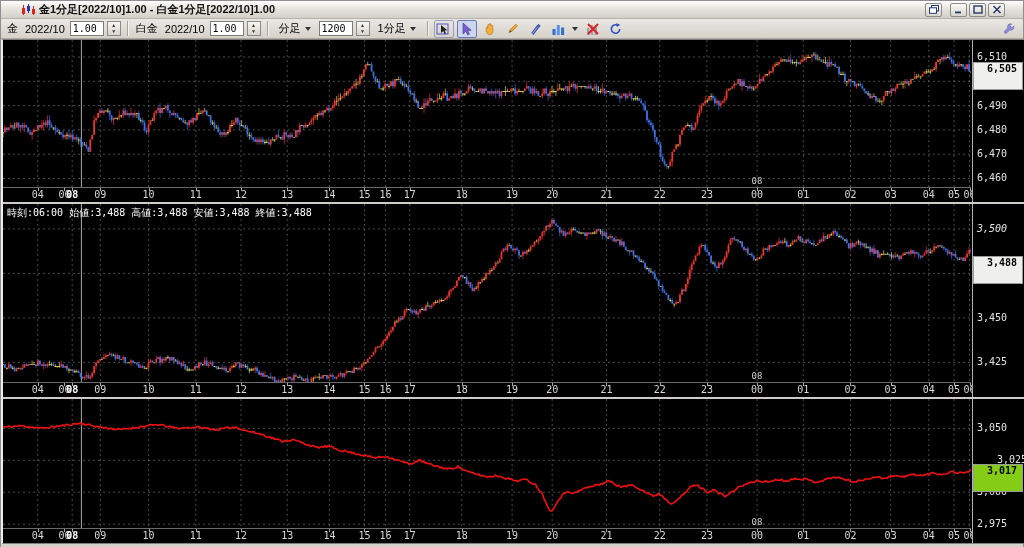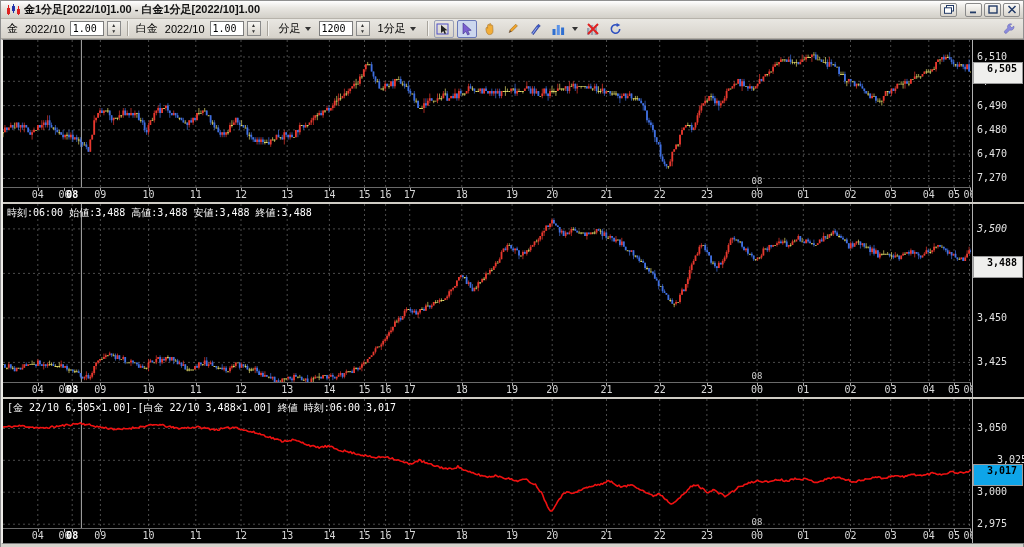--- a/index.html
+++ b/index.html
@@ -1,19 +1,19 @@
 <!DOCTYPE html>
 <html><head>
 <meta charset="utf-8">
 <style>
   *{box-sizing:border-box;margin:0;padding:0;}
   body{margin:0;background:#b8b8b8;font-family:"Liberation Sans",sans-serif;}
   .window{width:1024px;height:547px;background:#d5d2cb;border:1px solid #8f8f8f;position:relative;}
   
-  .titlebar{height:18px;display:flex;align-items:center;padding:0 3px;
+  .titlebar{height:18px;display:flex;align-items:center;padding:0 18px;
     background:linear-gradient(#ffffff,#e9e7e2 40%,#d2cfc8);border-bottom:1px solid #b7b3ab;}
   .titlebar .app-ico{width:14px;height:12px;margin:0 4px 0 2px;flex:0 0 auto;}
   .title-text{font-size:11px;font-weight:bold;color:#111;white-space:nowrap;overflow:hidden;flex:1;}
   .winbtn{width:17px;height:14px;margin-left:2px;background:linear-gradient(#fbfaf8,#d8d4cc);
     border:1px solid #8a8a8a;border-radius:2px;display:flex;align-items:center;justify-content:center;cursor:default;}
   .winbtn.gap{margin-right:6px;}
   
   .toolbar{height:20px;display:flex;align-items:center;padding:0 4px;gap:3px;
     background:linear-gradient(#e9e7e2,#d6d2ca);border-bottom:1px solid #aeaaa2;}
   .tb-label{font-size:11px;color:#000;padding:0 2px;white-space:nowrap;}
@@ -39,21 +39,21 @@
   .infoline{position:absolute;top:2px;left:4px;font-size:10px;color:#fff;white-space:nowrap;
     font-family:"DejaVu Sans Mono","Liberation Sans",monospace;letter-spacing:0;}
   .xaxis{position:relative;height:15px;background:#000;border-top:1px solid #6a6a6a;width:968px;
     font-family:"DejaVu Sans Mono",monospace;}
   .xlabel{position:absolute;top:2px;transform:translateX(-50%);font-size:10px;color:#d8d8d8;line-height:1;}
   .xlabel.bold{font-weight:bold;color:#fff;}
   .xtick{position:absolute;top:0;width:1px;height:3px;background:#aaa;}
   .yaxis{position:absolute;top:0;right:0;bottom:0;width:52px;background:#000;border-left:1px solid #b0b0b0;
     font-family:"DejaVu Sans Mono",monospace;}
   .ylabel{position:absolute;left:4px;font-size:10px;color:#e2e2e2;line-height:1;}
-  .pricebox{position:absolute;left:0;right:1px;height:22px;background:#efefed;border:1px solid #9a9a9a;
+  .pricebox{position:absolute;left:0;right:1px;height:28px;background:#efefed;border:1px solid #9a9a9a;
     color:#000;font-weight:bold;font-size:10px;line-height:12px;text-align:right;padding-right:5px;z-index:2;}
   .bottom-edge{height:4px;background:#d5d2cb;}
 </style>
 </head>
 <body>
 
 <div class="window">
 
   <div class="titlebar">
     <svg class="app-ico" viewBox="0 0 14 12">
@@ -276,21 +276,21 @@
             <i class="xtick" style="left: 966.548px;"></i>
             <span class="xlabel" style="left: 966.548px;">06</span>
           </div>
       </div>
       <div class="yaxis">
           <span class="ylabel" style="top: 12.0083px;">6,510</span>
           <span class="ylabel" style="top: 36.3058px;">6,500</span>
           <span class="ylabel" style="top: 60.6033px;">6,490</span>
           <span class="ylabel" style="top: 84.9008px;">6,480</span>
           <span class="ylabel" style="top: 109.198px;">6,470</span>
-          <span class="ylabel" style="top: 133.496px;">7,270</span>
+          <span class="ylabel" style="top: 133.496px;">6,460</span>
           <div class="pricebox" style="top: 22.157px; background: rgb(239, 239, 237);">6,505</div>
         </div>
     </div>
 
     <div class="panel p2">
       <div class="plotwrap">
         <svg class="plot" width="968" height="178">
             <line x1="0" x2="968" y1="158.4" y2="158.4" stroke="#7d7d7d" stroke-width="0.6" stroke-dasharray="2,3"></line>
             <line x1="0" x2="968" y1="113.9" y2="113.9" stroke="#7d7d7d" stroke-width="0.6" stroke-dasharray="2,3"></line>
             <line x1="0" x2="968" y1="69.4" y2="69.4" stroke="#7d7d7d" stroke-width="0.6" stroke-dasharray="2,3"></line>
@@ -419,21 +419,20 @@
             <line x1="800.3" x2="800.3" y1="0" y2="129" stroke="#7d7d7d" stroke-width="0.6" stroke-dasharray="2,3"></line>
             <line x1="847.5" x2="847.5" y1="0" y2="129" stroke="#7d7d7d" stroke-width="0.6" stroke-dasharray="2,3"></line>
             <line x1="887.7" x2="887.7" y1="0" y2="129" stroke="#7d7d7d" stroke-width="0.6" stroke-dasharray="2,3"></line>
             <line x1="925.8" x2="925.8" y1="0" y2="129" stroke="#7d7d7d" stroke-width="0.6" stroke-dasharray="2,3"></line>
             <line x1="951.0" x2="951.0" y1="0" y2="129" stroke="#7d7d7d" stroke-width="0.6" stroke-dasharray="2,3"></line>
             <line x1="966.5" x2="966.5" y1="0" y2="129" stroke="#7d7d7d" stroke-width="0.6" stroke-dasharray="2,3"></line>
             <line x1="78.4" x2="78.4" y1="0" y2="129" stroke="#d8d8d8" stroke-width="0.8"></line>
             <polyline points="0.0,28.1 1.5,27.9 3.0,27.7 4.5,27.6 6.0,27.0 7.5,27.5 8.9,28.4 10.4,27.3 11.9,27.1 13.4,27.3 14.9,27.2 16.4,26.3 17.9,27.1 19.4,26.5 20.9,26.7 22.4,27.9 23.9,28.1 25.4,28.1 26.8,28.0 28.3,28.3 29.8,28.0 31.3,29.2 32.8,28.4 34.3,28.6 35.8,29.2 37.3,28.5 38.8,28.7 40.3,28.6 41.8,29.3 43.3,28.5 44.7,29.1 46.2,29.3 47.7,27.7 49.2,27.0 50.7,28.2 52.2,28.3 53.7,26.9 55.2,27.5 56.7,26.9 58.2,26.7 59.7,25.9 61.2,27.1 62.6,25.5 64.1,25.4 65.6,26.1 67.1,26.6 68.6,26.3 70.1,24.5 71.6,25.0 73.1,24.8 74.6,25.1 76.1,24.4 77.6,23.8 79.1,25.4 80.5,24.6 82.0,26.1 83.5,25.6 85.0,25.5 86.5,25.1 88.0,26.5 89.5,26.7 91.0,27.2 92.5,28.2 94.0,27.1 95.5,28.0 96.9,27.6 98.4,28.7 99.9,28.4 101.4,29.0 102.9,28.2 104.4,29.8 105.9,30.1 107.4,29.2 108.9,29.4 110.4,30.7 111.9,30.4 113.4,30.5 114.8,29.6 116.3,29.9 117.8,30.2 119.3,30.4 120.8,29.2 122.3,29.7 123.8,29.8 125.3,29.8 126.8,29.2 128.3,30.1 129.8,28.1 131.3,29.1 132.7,28.7 134.2,29.0 135.7,28.9 137.2,27.4 138.7,27.6 140.2,27.5 141.7,28.1 143.2,27.0 144.7,26.6 146.2,25.9 147.7,25.6 149.2,26.1 150.6,25.9 152.1,25.8 153.6,25.7 155.1,26.4 156.6,25.6 158.1,25.9 159.6,25.5 161.1,26.3 162.6,27.8 164.1,28.1 165.6,27.4 167.1,27.0 168.5,28.6 170.0,27.7 171.5,29.1 173.0,28.6 174.5,29.0 176.0,30.1 177.5,29.6 179.0,28.7 180.5,29.0 182.0,28.6 183.5,29.3 184.9,28.2 186.4,28.9 187.9,29.3 189.4,28.3 190.9,28.5 192.4,28.8 193.9,27.5 195.4,27.4 196.9,28.0 198.4,29.7 199.9,29.1 201.4,28.4 202.8,29.2 204.3,29.1 205.8,29.4 207.3,30.9 208.8,30.1 210.3,30.3 211.8,31.2 213.3,30.0 214.8,31.3 216.3,31.1 217.8,29.0 219.3,29.6 220.7,29.2 222.2,28.7 223.7,28.4 225.2,28.1 226.7,29.8 228.2,29.3 229.7,28.2 231.2,28.5 232.7,28.4 234.2,28.6 235.7,30.1 237.2,30.6 238.6,30.3 240.1,31.1 241.6,31.3 243.1,31.2 244.6,32.3 246.1,32.7 247.6,32.6 249.1,33.3 250.6,32.4 252.1,34.1 253.6,34.2 255.1,34.9 256.5,34.4 258.0,35.7 259.5,35.7 261.0,36.0 262.5,37.8 264.0,38.0 265.5,38.4 267.0,37.6 268.5,39.5 270.0,38.6 271.5,40.4 272.9,40.0 274.4,40.1 275.9,40.7 277.4,41.1 278.9,43.0 280.4,42.8 281.9,41.3 283.4,42.2 284.9,42.3 286.4,41.6 287.9,42.0 289.4,40.2 290.8,40.7 292.3,41.1 293.8,41.8 295.3,42.0 296.8,42.6 298.3,43.7 299.8,43.4 301.3,45.0 302.8,45.6 304.3,46.2 305.8,45.7 307.3,47.4 308.7,46.8 310.2,46.5 311.7,47.2 313.2,48.4 314.7,47.6 316.2,49.2 317.7,48.0 319.2,47.4 320.7,48.3 322.2,46.6 323.7,48.2 325.2,46.5 326.6,47.8 328.1,47.3 329.6,47.7 331.1,49.4 332.6,49.8 334.1,50.3 335.6,51.5 337.1,51.8 338.6,52.3 340.1,52.6 341.6,51.2 343.1,52.3 344.5,52.6 346.0,53.7 347.5,52.5 349.0,54.6 350.5,53.4 352.0,54.9 353.5,55.6 355.0,55.2 356.5,55.6 358.0,56.5 359.5,56.3 360.9,57.1 362.4,55.9 363.9,56.9 365.4,57.4 366.9,56.7 368.4,58.3 369.9,58.2 371.4,58.6 372.9,59.1 374.4,58.5 375.9,57.4 377.4,58.5 378.8,58.0 380.3,58.0 381.8,58.4 383.3,58.0 384.8,57.7 386.3,59.4 387.8,59.8 389.3,58.9 390.8,60.6 392.3,61.0 393.8,61.1 395.3,60.8 396.7,61.7 398.2,62.2 399.7,62.5 401.2,63.6 402.7,63.3 404.2,63.5 405.7,65.2 407.2,64.5 408.7,65.1 410.2,64.5 411.7,63.1 413.2,62.2 414.6,62.8 416.1,60.5 417.6,61.0 419.1,63.2 420.6,62.2 422.1,63.9 423.6,63.8 425.1,64.7 426.6,64.7 428.1,64.8 429.6,66.2 431.1,67.1 432.5,67.3 434.0,66.8 435.5,67.3 437.0,69.0 438.5,68.0 440.0,69.6 441.5,69.4 443.0,69.1 444.5,70.2 446.0,69.1 447.5,69.2 448.9,70.1 450.4,69.7 451.9,69.2 453.4,69.1 454.9,66.8 456.4,69.0 457.9,68.9 459.4,70.5 460.9,71.2 462.4,71.2 463.9,71.9 465.4,72.8 466.8,72.4 468.3,73.7 469.8,73.5 471.3,74.5 472.8,75.2 474.3,75.8 475.8,74.9 477.3,77.0 478.8,76.4 480.3,77.0 481.8,77.0 483.3,77.7 484.7,78.4 486.2,77.3 487.7,77.9 489.2,77.6 490.7,77.8 492.2,76.0 493.7,76.8 495.2,77.9 496.7,77.3 498.2,77.9 499.7,78.8 501.2,79.5 502.6,79.9 504.1,79.6 505.6,78.9 507.1,80.3 508.6,79.7 510.1,81.3 511.6,81.7 513.1,81.5 514.6,82.5 516.1,81.6 517.6,81.0 519.1,80.4 520.5,80.3 522.0,80.3 523.5,80.0 525.0,81.4 526.5,83.2 528.0,84.1 529.5,84.8 531.0,85.4 532.5,85.0 534.0,88.3 535.5,90.4 536.9,92.5 538.4,93.0 539.9,96.4 541.4,101.0 542.9,103.4 544.4,107.3 545.9,110.0 547.4,112.0 548.9,111.9 550.4,110.1 551.9,107.3 553.4,104.9 554.8,102.2 556.3,100.0 557.8,99.0 559.3,95.6 560.8,94.2 562.3,94.3 563.8,92.8 565.3,93.1 566.8,93.6 568.3,94.4 569.8,94.2 571.3,93.9 572.7,93.1 574.2,93.1 575.7,91.4 577.2,91.4 578.7,90.9 580.2,89.5 581.7,88.9 583.2,88.4 584.7,88.6 586.2,87.6 587.7,87.7 589.2,87.4 590.6,87.0 592.1,85.5 593.6,86.4 595.1,85.4 596.6,86.1 598.1,84.6 599.6,85.2 601.1,83.6 602.6,83.8 604.1,82.0 605.6,81.5 607.1,83.0 608.5,82.3 610.0,84.2 611.5,85.2 613.0,86.3 614.5,87.2 616.0,86.0 617.5,88.1 619.0,87.9 620.5,87.1 622.0,86.7 623.5,87.8 624.9,85.9 626.4,86.5 627.9,85.8 629.4,86.0 630.9,86.9 632.4,88.2 633.9,89.2 635.4,89.6 636.9,90.8 638.4,91.2 639.9,91.4 641.4,92.5 642.8,93.8 644.3,94.1 645.8,94.7 647.3,95.3 648.8,95.8 650.3,97.4 651.8,96.3 653.3,96.4 654.8,94.7 656.3,94.9 657.8,96.5 659.3,96.8 660.7,98.9 662.2,100.4 663.7,100.7 665.2,103.0 666.7,104.2 668.2,105.1 669.7,104.6 671.2,103.4 672.7,102.5 674.2,100.9 675.7,99.4 677.2,98.7 678.6,96.2 680.1,95.6 681.6,94.1 683.1,93.3 684.6,90.8 686.1,89.6 687.6,87.2 689.1,87.6 690.6,86.1 692.1,86.7 693.6,86.4 695.1,86.0 696.5,88.3 698.0,89.7 699.5,89.1 701.0,90.1 702.5,92.3 704.0,93.8 705.5,93.6 707.0,92.3 708.5,92.5 710.0,90.6 711.5,90.9 712.9,91.9 714.4,93.2 715.9,94.9 717.4,94.1 718.9,94.7 720.4,96.0 721.9,97.8 723.4,96.7 724.9,95.9 726.4,94.7 727.9,93.2 729.4,92.0 730.8,92.7 732.3,91.1 733.8,89.7 735.3,87.5 736.8,87.5 738.3,87.2 739.8,87.2 741.3,85.6 742.8,85.2 744.3,84.9 745.8,83.4 747.3,83.9 748.7,82.5 750.2,83.7 751.7,83.1 753.2,82.0 754.7,81.2 756.2,82.3 757.7,82.6 759.2,83.2 760.7,82.8 762.2,82.0 763.7,82.1 765.2,83.3 766.6,82.6 768.1,82.2 769.6,81.9 771.1,81.5 772.6,80.5 774.1,81.3 775.6,81.0 777.1,81.4 778.6,80.1 780.1,81.9 781.6,82.4 783.1,81.4 784.5,82.2 786.0,82.2 787.5,80.2 789.0,80.0 790.5,80.8 792.0,79.1 793.5,80.3 795.0,80.2 796.5,80.2 798.0,80.7 799.5,80.9 800.9,79.2 802.4,79.6 803.9,80.0 805.4,80.7 806.9,81.2 808.4,81.2 809.9,82.7 811.4,83.5 812.9,83.2 814.4,83.5 815.9,82.8 817.4,82.1 818.8,82.0 820.3,81.9 821.8,80.0 823.3,80.4 824.8,79.2 826.3,79.1 827.8,79.9 829.3,78.7 830.8,78.0 832.3,79.0 833.8,78.5 835.3,78.2 836.7,78.4 838.2,79.7 839.7,79.6 841.2,80.3 842.7,81.2 844.2,80.9 845.7,80.4 847.2,82.4 848.7,83.1 850.2,82.9 851.7,83.0 853.2,83.1 854.6,81.8 856.1,80.9 857.6,81.7 859.1,81.4 860.6,81.5 862.1,79.9 863.6,80.0 865.1,80.0 866.6,79.9 868.1,79.7 869.6,78.2 871.1,78.6 872.5,77.9 874.0,78.5 875.5,77.8 877.0,78.0 878.5,79.7 880.0,79.4 881.5,79.2 883.0,79.1 884.5,78.9 886.0,77.2 887.5,78.0 888.9,76.9 890.4,77.5 891.9,76.8 893.4,76.8 894.9,76.7 896.4,77.4 897.9,77.6 899.4,76.9 900.9,78.5 902.4,76.9 903.9,77.1 905.4,76.0 906.8,76.0 908.3,75.3 909.8,75.4 911.3,75.1 912.8,76.7 914.3,76.3 915.8,76.3 917.3,76.0 918.8,76.8 920.3,76.1 921.8,75.9 923.3,75.4 924.7,74.6 926.2,75.9 927.7,74.0 929.2,73.5 930.7,74.2 932.2,74.3 933.7,75.3 935.2,75.6 936.7,75.0 938.2,75.9 939.7,75.3 941.2,75.0 942.6,75.0 944.1,74.8 945.6,74.0 947.1,72.6 948.6,72.5 950.1,72.3 951.6,74.0 953.1,74.1 954.6,74.5 956.1,73.6 957.6,73.1 959.1,73.5 960.5,74.1 962.0,73.5 963.5,72.8 965.0,73.2 966.5,72.0 968.0,70.7 " fill="none" stroke="#ee1111" stroke-width="1.6" stroke-linejoin="round"></polyline>
             <text x="754" y="126" fill="#cccccc" font-size="9" text-anchor="middle" font-family="DejaVu Sans Mono, monospace">08</text>
           </svg>
-        <div class="infoline">[金 22/10 6,505×1.00]-[白金 22/10 3,488×1.00] 終値 時刻:06:00 3,017</div>
         <div class="xaxis">
             <i class="xtick" style="left: 34.848px;"></i>
             <span class="xlabel" style="left: 34.848px;">04</span>
             <i class="xtick" style="left: 61.468px;"></i>
             <span class="xlabel" style="left: 61.468px;">06</span>
             <i class="xtick" style="left: 69.212px;"></i>
             <span class="xlabel bold" style="left: 69.212px;">08</span>
             <i class="xtick" style="left: 97.3808px;"></i>
             <span class="xlabel" style="left: 97.3808px;">09</span>
             <i class="xtick" style="left: 145.587px;"></i>
@@ -478,20 +477,20 @@
             <span class="xlabel" style="left: 950.963px;">05</span>
             <i class="xtick" style="left: 966.548px;"></i>
             <span class="xlabel" style="left: 966.548px;">06</span>
           </div>
       </div>
       <div class="yaxis">
           <span class="ylabel" style="top: 24.3762px;">3,050</span>
           <span class="ylabel" style="top: 56.3069px; margin-left: 20px;">3,025</span>
           <span class="ylabel" style="top: 88.2376px;">3,000</span>
           <span class="ylabel" style="top: 120.168px;">2,975</span>
-          <div class="pricebox" style="top: 64.5248px; background: #0ea5e9;">3,017</div>
+          <div class="pricebox" style="top: 64.5248px; background: #84cc16;">3,017</div>
         </div>
     </div>
 
   </div>
 
   <div class="bottom-edge"></div>
 </div>
 
 </body></html>

